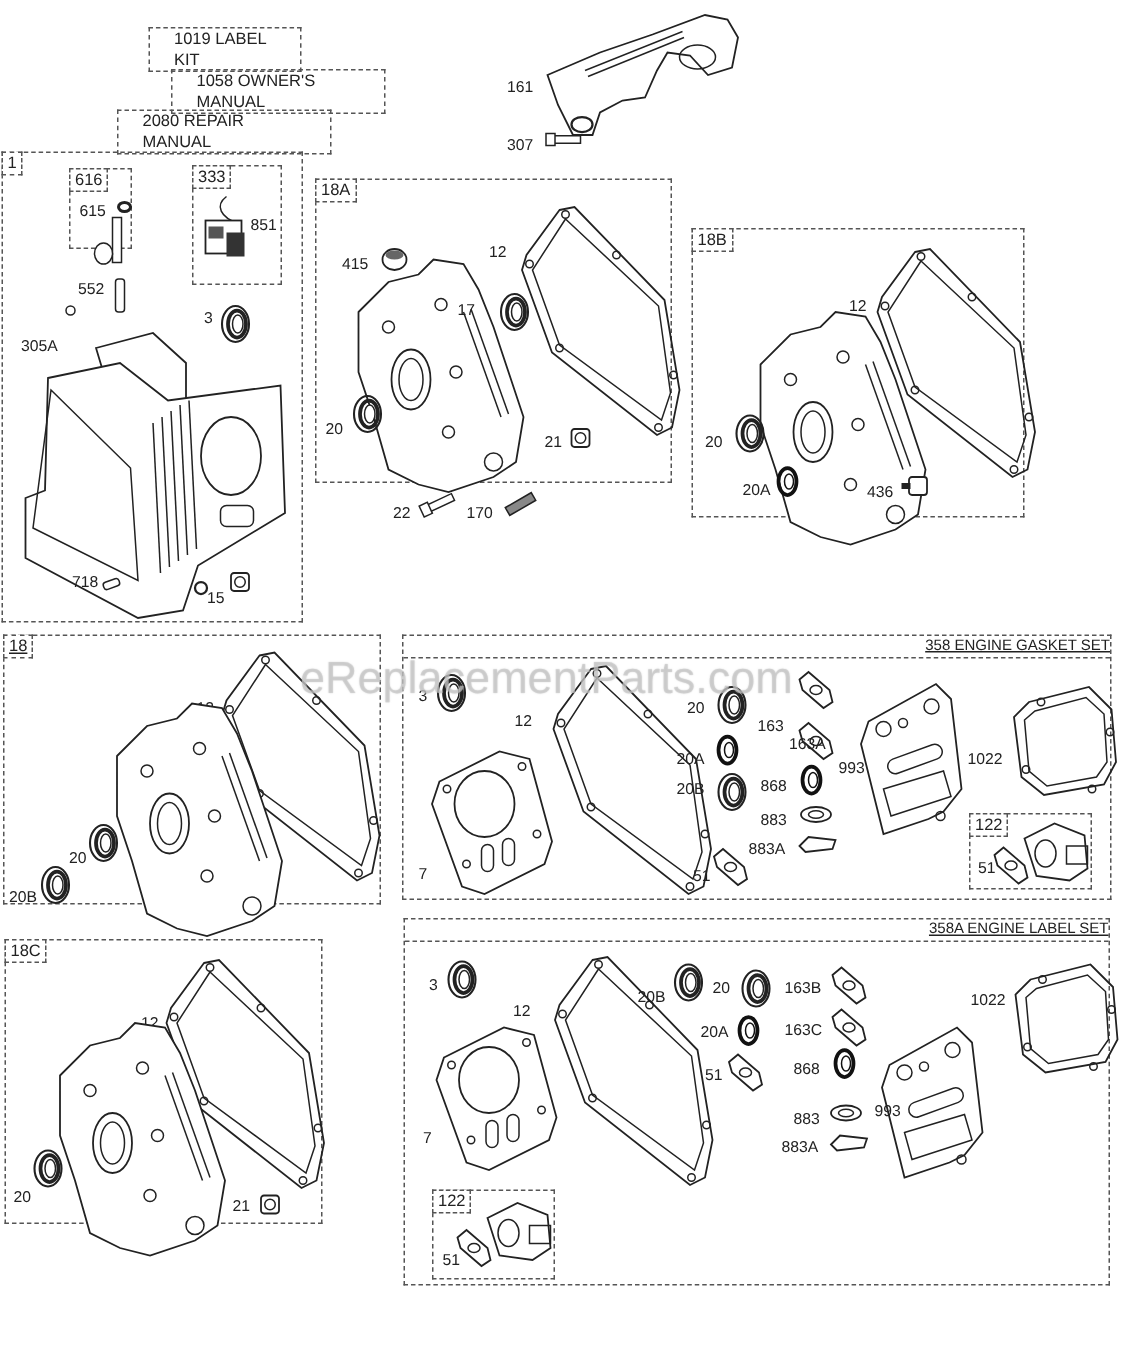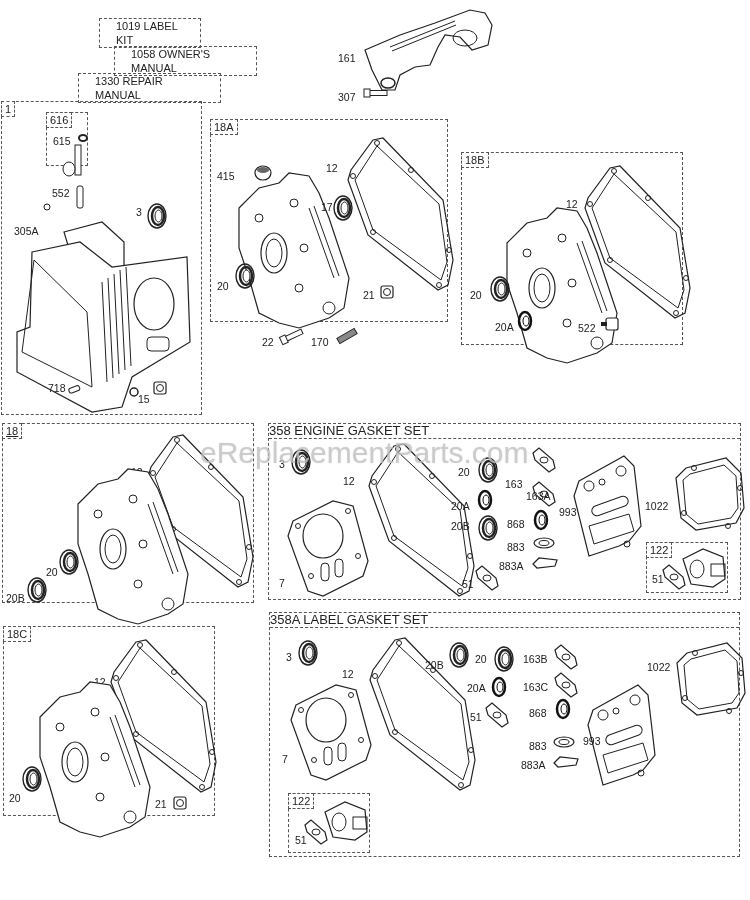--- a/index.html
+++ b/index.html
@@ -5,21 +5,21 @@
   html, body { margin:0; padding:0; background:#fff; }
   body { width:750px; height:900px; position:relative; overflow:hidden;
          font-family:"Liberation Sans", sans-serif; color:#222; }
   .frame { position:absolute; border:1px dashed #555; box-sizing:border-box; }
   .tag { position:absolute; border:1px dashed #555; background:#fff; font-size:11px;
          padding:0 3px; line-height:14px; color:#222; }
   .kit { position:absolute; border:1px dashed #555; font-size:11px; line-height:14px;
          padding:0 16px; text-align:left; box-sizing:border-box; }
   .lbl { position:absolute; font-size:10.5px; color:#222; line-height:12px; white-space:nowrap; }
   .hdr { position:absolute; left:0; right:0; top:0; height:14px; border-bottom:1px dashed #555;
-         font-size:13px; line-height:14px; text-align:left; }
+         font-size:10px; line-height:14px; text-align:right;text-decoration:underline; }
   svg { position:absolute; overflow:visible; }
   .wm { position:absolute; font-size:30px; color:rgba(200,200,200,0.55); letter-spacing:0px;
         white-space:nowrap; font-weight:normal;
         text-shadow: 0 0 1px rgba(170,170,170,0.6); }
 </style>
 </head>
 <body>
 
 <svg width="0" height="0" style="position:absolute">
   <defs>
@@ -96,21 +96,21 @@
     </g>
     <g id="plug">
       <rect x="-6" y="-6" width="12" height="12" rx="2" fill="#fff" stroke="#222" stroke-width="1.2"></rect>
       <circle cx="0" cy="0" r="3.5" fill="none" stroke="#222"></circle>
     </g>
   </defs>
 </svg>
 
 <div class="kit" style="left:99px;top:18px;width:102px;"><span>1019 LABEL KIT</span></div>
 <div class="kit" style="left:78px;top:46px;width:143px;margin-left:36px;"><span>1058 OWNER'S MANUAL</span></div>
-<div class="kit" style="left:78px;top:73px;width:143px;"><span>1330 REPAIR MANUAL</span></div>
+<div class="kit" style="left:78px;top:73px;width:143px;"><span>2080 REPAIR MANUAL</span></div>
 
 <svg style="left:360px;top:5px;" width="140" height="95">
   <path d="M5,45 L40,30 L75,18 L110,5 L125,8 L132,20 L128,40 L112,45 L100,32 L85,30 L78,42 L70,60 L55,62 L40,70 L35,85 L22,85 L12,65 Z" fill="#fff" stroke="#222" stroke-width="1.2"></path>
   <path d="M30,42 L95,16" stroke="#222"></path>
   <path d="M32,46 L96,20" stroke="#222"></path>
   <ellipse cx="105" cy="33" rx="12" ry="8" fill="none" stroke="#222"></ellipse>
   <ellipse cx="28" cy="78" rx="7" ry="5" fill="none" stroke="#222" stroke-width="1.5"></ellipse>
 </svg>
 <span class="lbl" style="left:338px;top:52px;">161</span>
 <svg style="left:365px;top:86px;" width="20" height="14">
@@ -121,20 +121,30 @@
 <div class="frame" style="left:1px;top:101px;width:201px;height:314px;">
   <div class="tag" style="left:-1px;top:-1px;">1</div>
   <div class="frame" style="left:44px;top:10px;width:42px;height:54px;">
     <div class="tag" style="left:-1px;top:-1px;">616</div>
     <span class="lbl" style="left:6px;top:22px;">615</span>
     <svg style="left:8px;top:20px;" width="34" height="50">
       <ellipse cx="28" cy="5" rx="4" ry="3" fill="none" stroke="#222" stroke-width="2"></ellipse>
       <rect x="20" y="12" width="6" height="30" fill="#fff" stroke="#222"></rect>
       <ellipse cx="14" cy="36" rx="6" ry="7" fill="#fff" stroke="#222"></ellipse>
     </svg>
+  </div>
+  <div class="frame" style="left:126px;top:8px;width:60px;height:80px;">
+    <div class="tag" style="left:-1px;top:-1px;">333</div>
+    <svg style="left:4px;top:18px;" width="40" height="50">
+      <path d="M18,2 C10,8 14,16 26,20" fill="none" stroke="#222"></path>
+      <rect x="4" y="18" width="24" height="22" fill="#fff" stroke="#222" stroke-width="1.2"></rect>
+      <rect x="18" y="26" width="12" height="16" fill="#333"></rect>
+      <rect x="6" y="22" width="10" height="8" fill="#555"></rect>
+    </svg>
+    <span class="lbl" style="left:38px;top:33px;">851</span>
   </div>
   <span class="lbl" style="left:50px;top:85px;">552</span>
   <svg style="left:73px;top:82px;" width="10" height="26">
       <rect x="2" y="2" width="6" height="22" rx="2" fill="#fff" stroke="#222"></rect>
     </svg>
   <span class="lbl" style="left:12px;top:107px;margin-top:16px;">305A</span>
   <svg style="left:40px;top:100px;" width="12" height="10">
       <circle cx="5" cy="5" r="3" fill="none" stroke="#222"></circle>
     </svg>
   <span class="lbl" style="left:134px;top:104px;">3</span>
@@ -159,33 +169,33 @@
       <rect x="1" y="2" width="11" height="5" rx="2" fill="#fff" stroke="#222" transform="rotate(-20 6 5)"></rect>
     </svg>
   <span class="lbl" style="left:136px;top:291px;">15</span>
   <svg style="left:150px;top:278px;" width="16" height="16">
       <use href="#plug" x="8" y="8"></use>
     </svg>
 </div>
 
 <div class="frame" style="left:210px;top:119px;width:238px;height:203px;">
   <div class="tag" style="left:-1px;top:-1px;">18A</div>
-  <span class="lbl" style="left:6px;top:50px;">415</span>
+  <span class="lbl" style="left:17px;top:50px;">415</span>
   <svg style="left:42px;top:44px;" width="20" height="18">
       <ellipse cx="10" cy="9" rx="8" ry="7" fill="#fff" stroke="#222" stroke-width="1.2"></ellipse>
       <ellipse cx="10" cy="6" rx="6" ry="3" fill="#666"></ellipse>
     </svg>
   <svg style="left:28px;top:48px;" width="130" height="170">
       <use href="#cover"></use>
     </svg>
   <span class="lbl" style="left:115px;top:42px;">12</span>
   <svg style="left:142px;top:18px;" width="100" height="160">
       <use href="#gasket" x="10" y="2"></use>
     </svg>
-  <span class="lbl" style="left:110px;top:81px;">17</span>
+  <span class="lbl" style="left:94px;top:81px;">17</span>
   <svg style="left:118px;top:70px;" width="30" height="38">
       <use href="#seal" x="14" y="18"></use>
     </svg>
   <span class="lbl" style="left:6px;top:160px;">20</span>
   <svg style="left:20px;top:138px;" width="30" height="38">
       <use href="#seal" x="14" y="18"></use>
     </svg>
   <span class="lbl" style="left:152px;top:169px;">21</span>
   <svg style="left:168px;top:164px;" width="18" height="16">
       <use href="#plug" x="8" y="8"></use>
@@ -211,21 +221,21 @@
     </svg>
   <span class="lbl" style="left:8px;top:136px;">20</span>
   <svg style="left:24px;top:118px;" width="30" height="38">
       <use href="#seal" x="14" y="18"></use>
     </svg>
   <span class="lbl" style="left:33px;top:168px;">20A</span>
   <svg style="left:54px;top:156px;" width="20" height="24">
       <use href="#sealsm" x="9" y="12"></use>
     </svg>
 </div>
-<span class="lbl" style="left:578px;top:322px;">522</span>
+<span class="lbl" style="left:578px;top:322px;">436</span>
 <svg style="left:600px;top:316px;" width="22" height="18">
     <rect x="6" y="2" width="12" height="12" rx="2" fill="#fff" stroke="#222" stroke-width="1.2"></rect>
     <rect x="1" y="6" width="6" height="4" fill="#222"></rect>
   </svg>
 
 <div class="frame" style="left:2px;top:423px;width:252px;height:180px;">
   <div class="tag" style="left:-1px;top:-1px;text-decoration:underline;">18</div>
   <span class="lbl" style="left:128px;top:42px;">12</span>
   <svg style="left:150px;top:8px;" width="100" height="160">
       <use href="#gasket" x="10" y="5"></use>
@@ -327,21 +337,21 @@
     <svg style="left:14px;top:20px;" width="26" height="28">
         <use href="#smgasket" x="2" y="2"></use>
       </svg>
     <svg style="left:34px;top:4px;" width="46" height="44">
         <use href="#carb" x="2" y="2"></use>
       </svg>
   </div>
 </div>
 
 <div class="frame" style="left:269px;top:612px;width:471px;height:245px;">
-  <div class="hdr">358A LABEL GASKET SET</div>
+  <div class="hdr">358A ENGINE LABEL SET</div>
   <span class="lbl" style="left:16px;top:38px;">3</span>
   <svg style="left:24px;top:22px;" width="30" height="38">
       <use href="#seal" x="14" y="18"></use>
     </svg>
   <span class="lbl" style="left:72px;top:55px;">12</span>
   <svg style="left:95px;top:25px;" width="110" height="160">
       <use href="#gasket" x="20" y="2"></use>
     </svg>
   <span class="lbl" style="left:12px;top:140px;">7</span>
   <svg style="left:18px;top:70px;" width="90" height="105">

